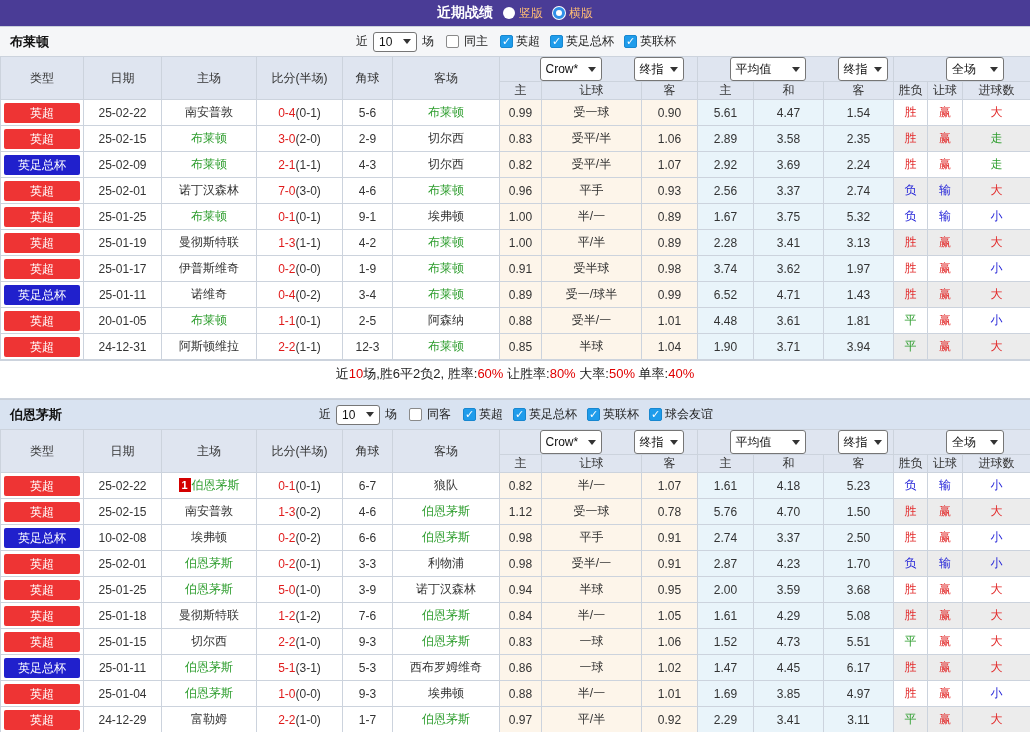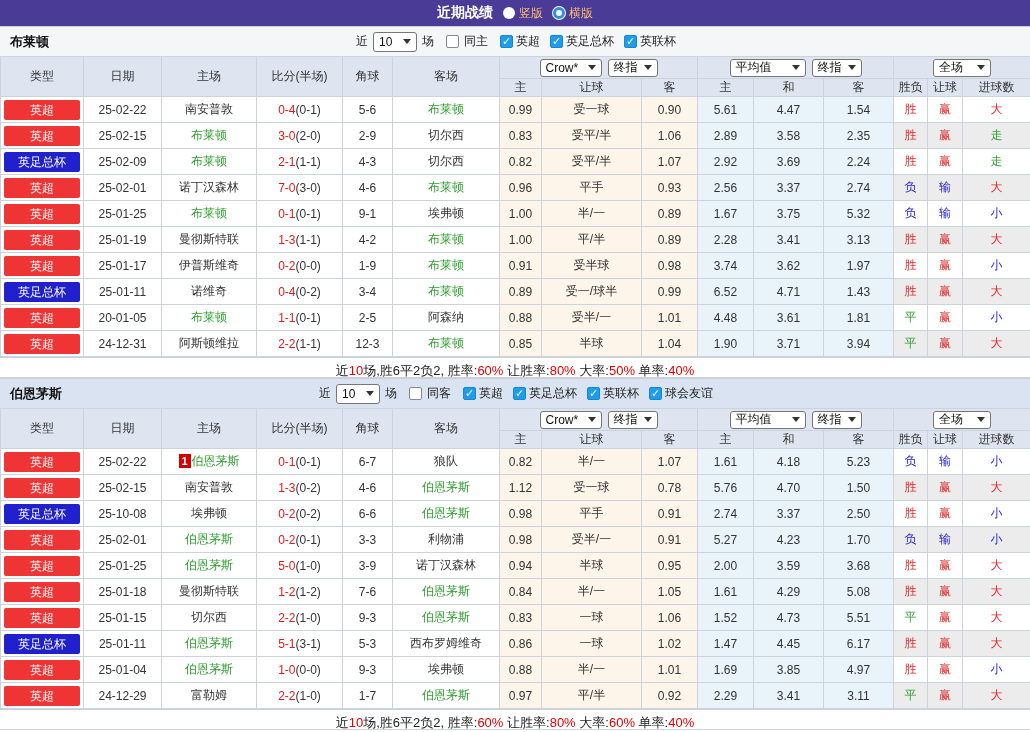--- a/index.html
+++ b/index.html
@@ -35,42 +35,42 @@
   .cb.on { background: #1f9ceb; border-color: #1787d0; }
 
   
   table { border-collapse: collapse; table-layout: fixed; width: 1030px; }
   th, td { border: 1px solid #ccd3dd; text-align: center; font-size: 12px; color: #333;
            overflow: hidden; white-space: nowrap; padding: 0; }
   thead th { background: #dfe5f0; font-weight: normal; color: #333; }
   tr.hr1 th { height: 22px; }
   tr.hr2 th { height: 15px; font-size: 12px; }
   .hdr-sels { display: flex; align-items: center; justify-content: center; gap: 6px; }
-  .hdr-sels .sel { height: 18px; }
+  .hdr-sels .sel { height: 24px; margin-left: 26px; }
   tbody td { height: 26px; }
 
   .lg { display: block; margin: 2px 3px; height: 20px; line-height: 20px; border-radius: 2px; color: #fff; font-size: 12px; }
   .lg.red { background: #ee3434; }
   .lg.blue { background: #2020cc; }
 
   .crow { background: #fdf5ea; }
   .avg  { background: #e9f4fa; }
   .res  { background: #fff; }
   .res.alt { background: #ececec; }
 
   .c-r { color: #e22c2c; }
   .c-b { color: #2525d8; }
   .c-g { color: #2f9e2f; }
   .team-green { color: #2f9e2f; }
   .ft { color: #e01b1b; }
   .ht { color: #333; }
   .badge1 { display: inline-block; background: #d40000; color: #fff; font-size: 11px; font-weight: bold;
             width: 12px; height: 14px; line-height: 14px; margin-right: 1px; }
 
-  .summary { height: 21px; line-height: 25px; text-align: center; font-size: 13px;
+  .summary { height: 39px; line-height: 25px; text-align: center; font-size: 13px;
              border-top: 1px solid #ccd3dd; border-bottom: 1px solid #ccd3dd; background: #fff; color: #222; }
   .c-red { color: #e00000; }
 </style>
 </head>
 <body>
 
 <div class="page">
   <div class="topbar">
     <span class="title">近期战绩</span>
     <span class="radio-lbl">
@@ -495,21 +495,21 @@
             <td class="avg">4.70</td>
             <td class="avg">1.50</td>
             <td class="res c-r alt">胜</td>
             <td class="res c-r alt">赢</td>
             <td class="res c-r alt">大</td>
           </tr>
           <tr>
             <td>
               <span class="lg blue">英足总杯</span>
             </td>
-            <td>25-10-08</td>
+            <td>10-02-08</td>
             <td><span>埃弗顿</span></td>
             <td><span class="ft">0-2</span><span class="ht">(0-2)</span></td>
             <td>6-6</td>
             <td><span class="team-green">伯恩茅斯</span></td>
             <td class="crow">0.98</td>
             <td class="crow">平手</td>
             <td class="crow">0.91</td>
             <td class="avg">2.74</td>
             <td class="avg">3.37</td>
             <td class="avg">2.50</td>
@@ -522,21 +522,21 @@
               <span class="lg red">英超</span>
             </td>
             <td>25-02-01</td>
             <td><span class="team-green">伯恩茅斯</span></td>
             <td><span class="ft">0-2</span><span class="ht">(0-1)</span></td>
             <td>3-3</td>
             <td><span>利物浦</span></td>
             <td class="crow">0.98</td>
             <td class="crow">受半/一</td>
             <td class="crow">0.91</td>
-            <td class="avg">5.27</td>
+            <td class="avg">2.87</td>
             <td class="avg">4.23</td>
             <td class="avg">1.70</td>
             <td class="res c-b alt">负</td>
             <td class="res c-b alt">输</td>
             <td class="res c-b alt">小</td>
           </tr>
           <tr>
             <td>
               <span class="lg red">英超</span>
             </td>

